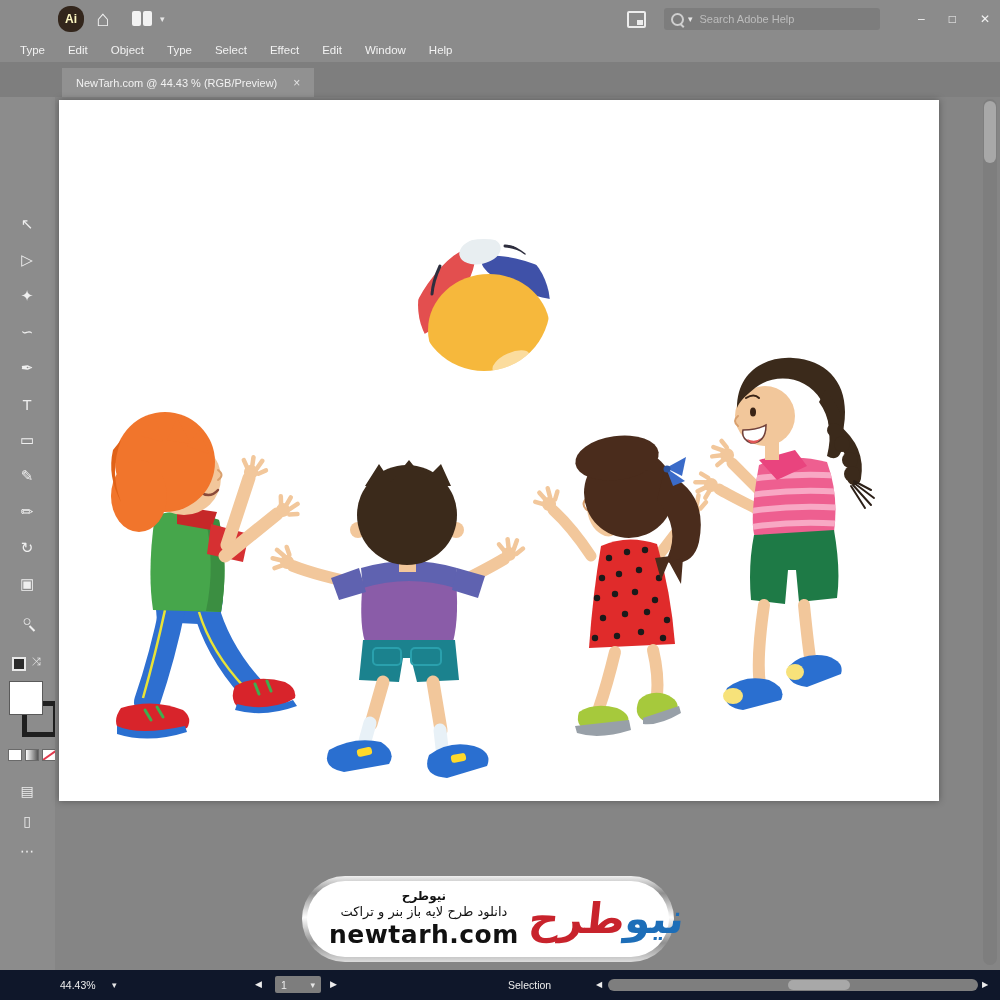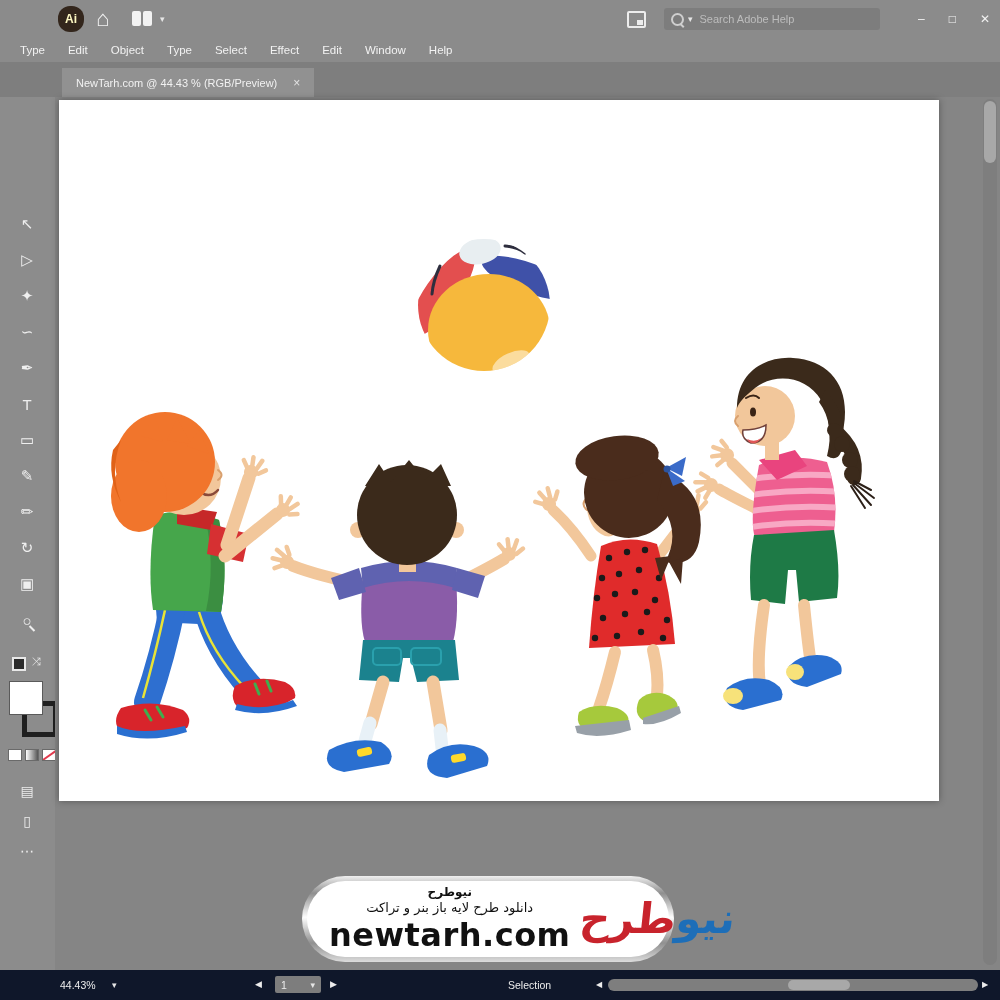--- a/index.html
+++ b/index.html
@@ -55,21 +55,21 @@
   .artboard{position:absolute;left:4px;top:3px;width:880px;height:701px;background:#ffffff;box-shadow:0 0 7px rgba(0,0,0,.35);}
   .vscroll{position:absolute;right:3px;top:2px;width:14px;height:866px;background:#7e7e7e;border-radius:7px;}
   .vscroll .thumb{position:absolute;left:1px;top:2px;width:12px;height:62px;background:#a8a8a8;border-radius:6px;}
 
   
   .wm{position:absolute;left:243px;top:776px;width:372px;height:86px;border-radius:46px;background:linear-gradient(180deg,#efefef 0%,#8f8f8f 20%,#fdfdfd 48%,#909090 78%,#dcdcdc 100%);padding:5px;box-sizing:border-box;}
   .wm-inner{width:100%;height:100%;background:#ffffff;border-radius:40px;display:flex;align-items:center;padding:0 18px 0 22px;box-sizing:border-box;gap:10px;}
   .wm-text{flex:1;text-align:center;font-family:"DejaVu Sans",sans-serif;color:#111;}
   .wm-brand{font-size:12px;font-weight:bold;}
   .wm-tagline{font-size:13px;margin-top:1px;}
-  .wm-domain{font-size:32px;font-weight:bold;letter-spacing:.5px;margin-top:1px;font-family:"DejaVu Sans",sans-serif;}
+  .wm-domain{font-size:25px;font-weight:bold;letter-spacing:.5px;margin-top:1px;font-family:"DejaVu Sans",sans-serif;}
   .wm-logo{font-family:"DejaVu Sans",sans-serif;font-weight:bold;font-size:42px;transform:skewX(-6deg);white-space:nowrap;line-height:1;}
   .wm-logo .lg-blue{color:#1d6eb8;}
   .wm-logo .lg-red{color:#c8232c;}
 
   
   .statusbar{position:absolute;left:0;top:970px;width:1000px;height:32px;background:#0f172a;color:#ededed;font-size:10.5px;}
   .sb-zoom{position:absolute;left:60px;top:9px;}
   .sb-zoom-chev{position:absolute;left:112px;top:10px;}
   .sb-prev{position:absolute;left:255px;top:9px;font-size:9px;}
   .sb-abox{position:absolute;left:275px;top:6px;width:46px;height:17px;background:#7d7d7d;border-radius:2px;display:flex;align-items:center;justify-content:space-between;padding:0 6px;box-sizing:border-box;}

